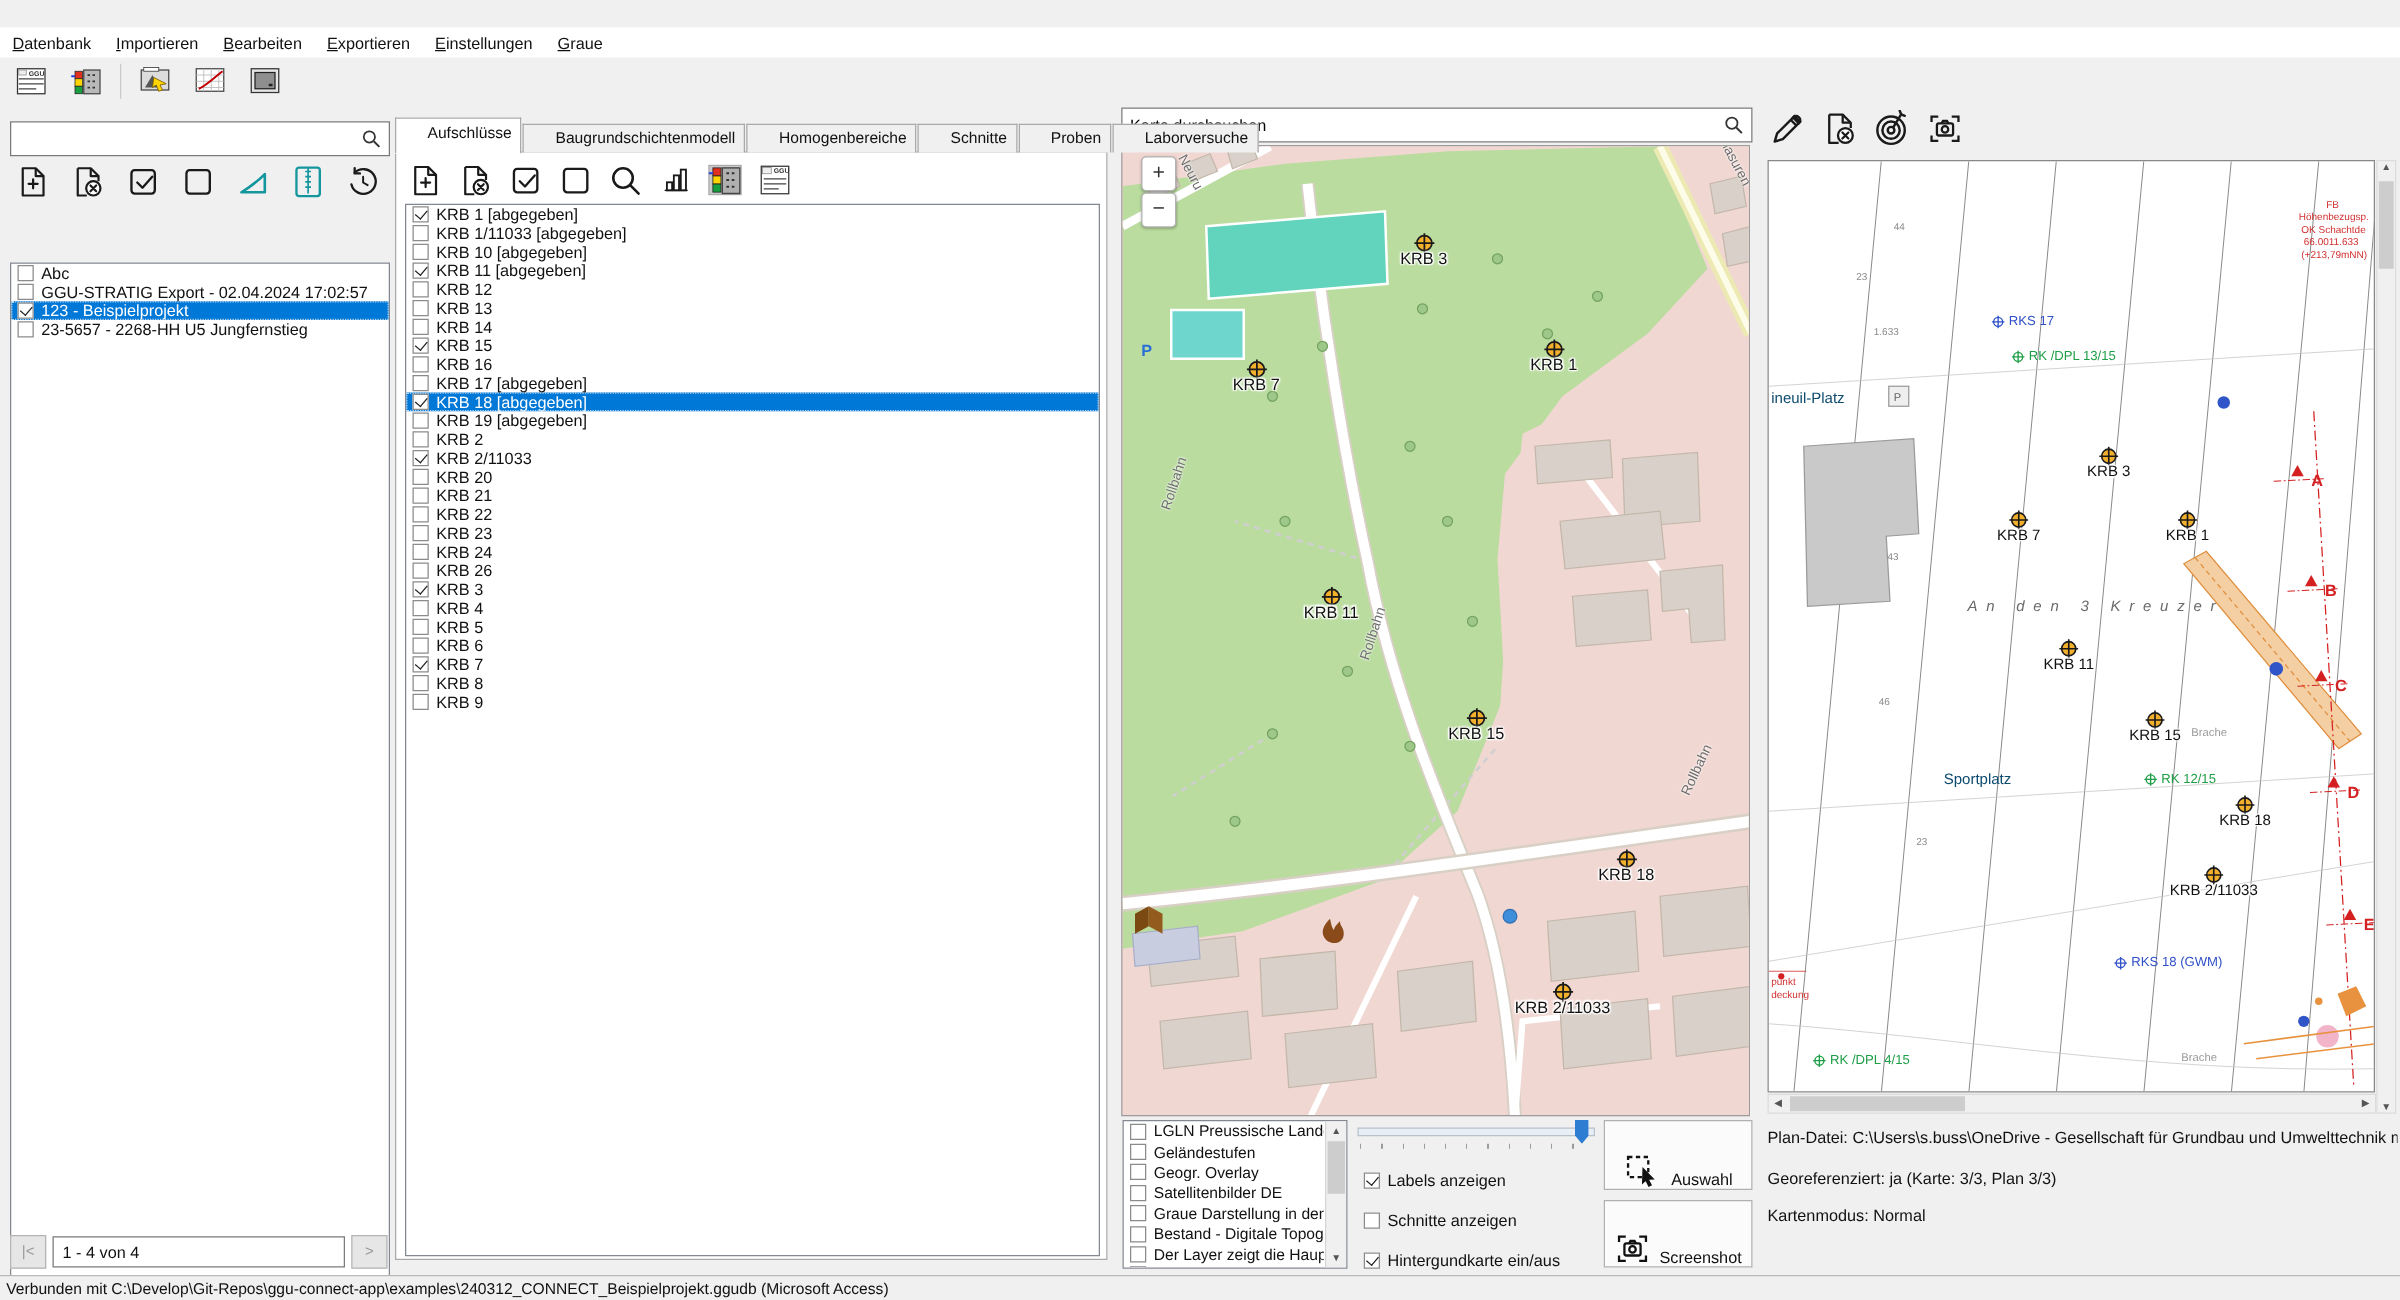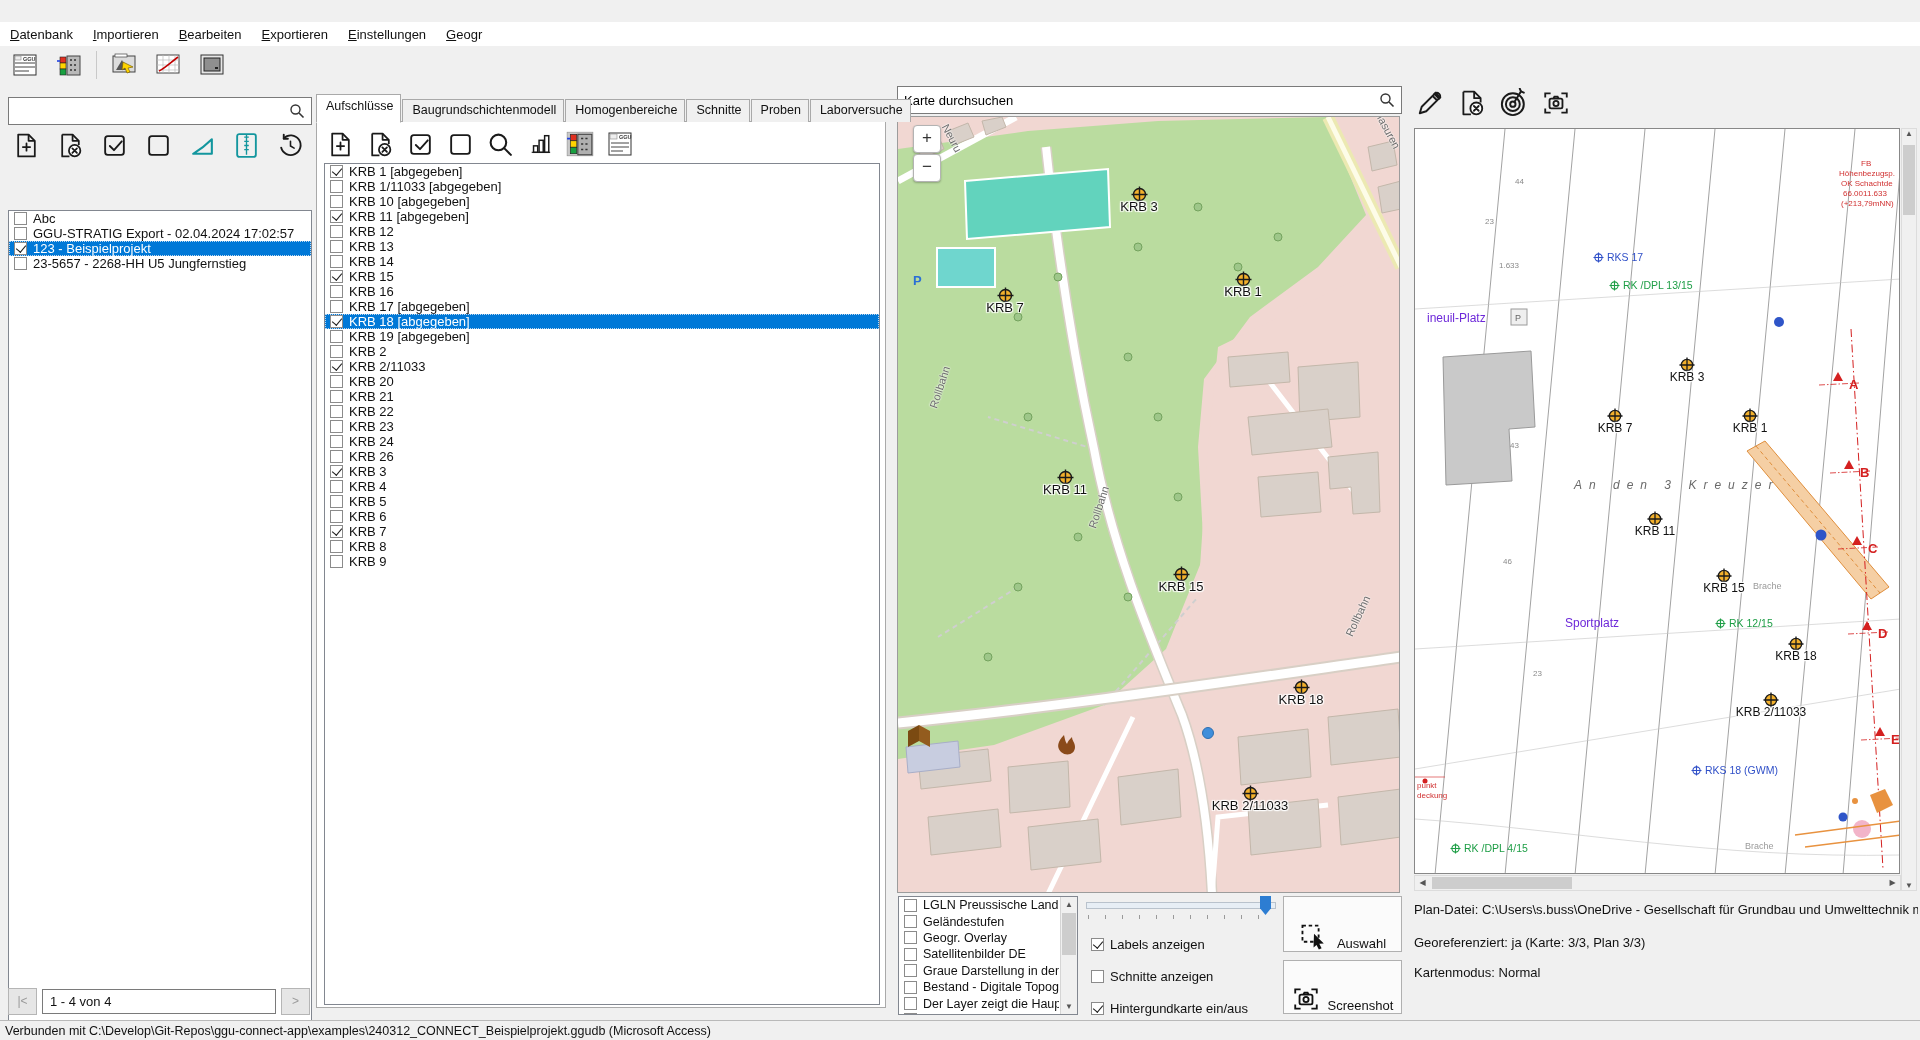--- a/index.html
+++ b/index.html
@@ -29,21 +29,21 @@
   .cb{width:13px;height:13px;min-width:13px;border:1px solid #8b8b8b;background:#fff;position:relative;box-sizing:border-box;}
   .lrow.checked .cb::after{content:"";position:absolute;left:2.5px;top:0px;width:5px;height:8px;border:solid #1f1f1f;border-width:0 1.6px 1.6px 0;transform:rotate(40deg);}
   .lrow.selected{background:#0078d7;color:#fff;outline:1px dotted #bcd6ee;outline-offset:-1px;}
   .btn{background:#fbfbfb;border:1px solid #b0b0b0;display:flex;align-items:flex-end;justify-content:center;gap:8px;font-size:13px;}
   
   .pagination{position:absolute;display:flex;gap:5px;align-items:center;}
   .pgbtn{width:27px;height:25px;background:#e6e6e6;border:1px solid #b5b5b5;color:#9a9a9a;display:flex;align-items:center;justify-content:center;font-size:12px;}
   .pgval{flex:1;height:23px;background:#fff;border:1px solid #7a7a7a;display:flex;align-items:center;padding-left:7px;}
   
   .tabs{position:absolute;left:316px;top:95px;height:27px;display:flex;align-items:flex-end;z-index:3;}
-  .tab{padding:3px 7px 4px 9px;font-size:12.5px;background:#f0f0f0;border:1px solid #a9a9a9;border-bottom:none;margin-right:1px;height:15px;margin-top:48px;}
+  .tab{padding:3px 7px 4px 25px;font-size:12.5px;background:#f0f0f0;border:1px solid #a9a9a9;border-bottom:none;margin-right:1px;height:15px;margin-top:48px;}
   .tab.active{background:#fff;height:19px;padding-top:4px;border-bottom:1px solid #fff;margin-bottom:-1px;}
   .mid-container{position:absolute;left:316px;top:121px;width:570px;height:887px;background:#fff;border:1px solid #a9a9a9;box-sizing:border-box;}
   .mid-toolbar{position:absolute;left:322px;top:126px;height:36px;display:flex;align-items:center;gap:4px;z-index:2;}
   
   .map-canvas{position:absolute;left:897px;top:116px;width:503px;height:777px;border:1px solid #9c9c9c;box-sizing:border-box;overflow:hidden;background:#f1d7d2;}
   .zoombtn{position:absolute;width:26px;height:26px;background:#fff;border:1px solid #b3b3b3;border-radius:4px;
            font-size:17px;line-height:24px;text-align:center;color:#333;box-shadow:0 1px 2px rgba(0,0,0,.25);z-index:5;}
   .marker{position:absolute;margin-left:-8px;margin-top:-8px;z-index:4;}
   .mk-label{position:absolute;top:13px;left:8px;transform:translateX(-50%);white-space:nowrap;font-size:13px;color:#111;
             text-shadow:-1px -1px 1px #fff,1px -1px 1px #fff,-1px 1px 1px #fff,1px 1px 1px #fff,0 0 3px #fff;}
@@ -59,21 +59,21 @@
   .optrow{position:absolute;display:flex;align-items:center;gap:6px;height:16px;}
   
   .plan-canvas{position:absolute;left:1414px;top:128px;width:486px;height:746px;background:#fff;border:1px solid #888;box-sizing:border-box;overflow:hidden;}
   .plan-label .mk-label{font-size:12px;}
   .psym{position:absolute;display:flex;align-items:center;gap:3px;font-size:10.5px;white-space:nowrap;z-index:3;}
   .psym.blue{color:#3050c8;}
   .psym.green{color:#1e9e46;}
   .plan-letter{position:absolute;color:#d42020;font-weight:bold;font-size:13px;z-index:3;}
   .ptext{position:absolute;white-space:nowrap;z-index:2;}
   .ptext.spaced{letter-spacing:7px;font-style:italic;color:#6a6a6a;font-size:12px;}
-  .ptext.place{color:#6d28d9;font-size:12px;margin-left:10px;}
+  .ptext.place{color:#0c4a6e;font-size:12px;}
   .ptext.tiny{color:#9a9a9a;font-size:9px;}
   .ptext.num{color:#8a8a8a;font-size:8px;}
   .pnote{position:absolute;color:#d03030;font-size:8px;white-space:nowrap;z-index:2;}
   .info-line{position:absolute;left:1414px;width:504px;white-space:nowrap;overflow:hidden;}
   
   .vscroll{position:absolute;left:1901px;top:128px;width:16px;height:763px;background:#f0f0f0;border:1px solid #dcdcdc;box-sizing:border-box;}
   .hscroll{position:absolute;left:1414px;top:875px;width:487px;height:16px;background:#f0f0f0;border:1px solid #dcdcdc;box-sizing:border-box;display:flex;align-items:center;}
   .sc-arr{width:15px;height:14px;color:#555;font-size:8px;text-align:center;line-height:14px;flex:none;}
   .sc-thumbh{height:12px;width:140px;background:#cdcdcd;margin-left:2px;}
   .sc-thumbv{position:absolute;left:1px;top:16px;width:12px;height:70px;background:#cdcdcd;}
@@ -86,21 +86,21 @@
 <div class="win">
 
 
   <div class="menubar">
 
   <span class="mi">Datenbank</span>
       <span class="mi">Importieren</span>
       <span class="mi">Bearbeiten</span>
       <span class="mi">Exportieren</span>
       <span class="mi">Einstellungen</span>
-      <span class="mi">Geogr</span>
+      <span class="mi">Graue</span>
     </div>
 
   <div class="toolbar-main">
     <span class="tbtn">
       <svg width="28" height="26" viewBox="0 0 26 26">
           <rect x="2" y="3" width="22" height="20" fill="#fff" stroke="#333"></rect>
           <rect x="3" y="4" width="6" height="4" fill="#eee" stroke="#888" stroke-width="0.6"></rect>
           <text x="11" y="8.5" font-size="5.5" font-weight="bold" fill="#333">GGU</text>
           <path d="M3 11 h20 M3 15 h20 M3 19 h14" stroke="#444" stroke-width="1" fill="none"></path>
         </svg>

